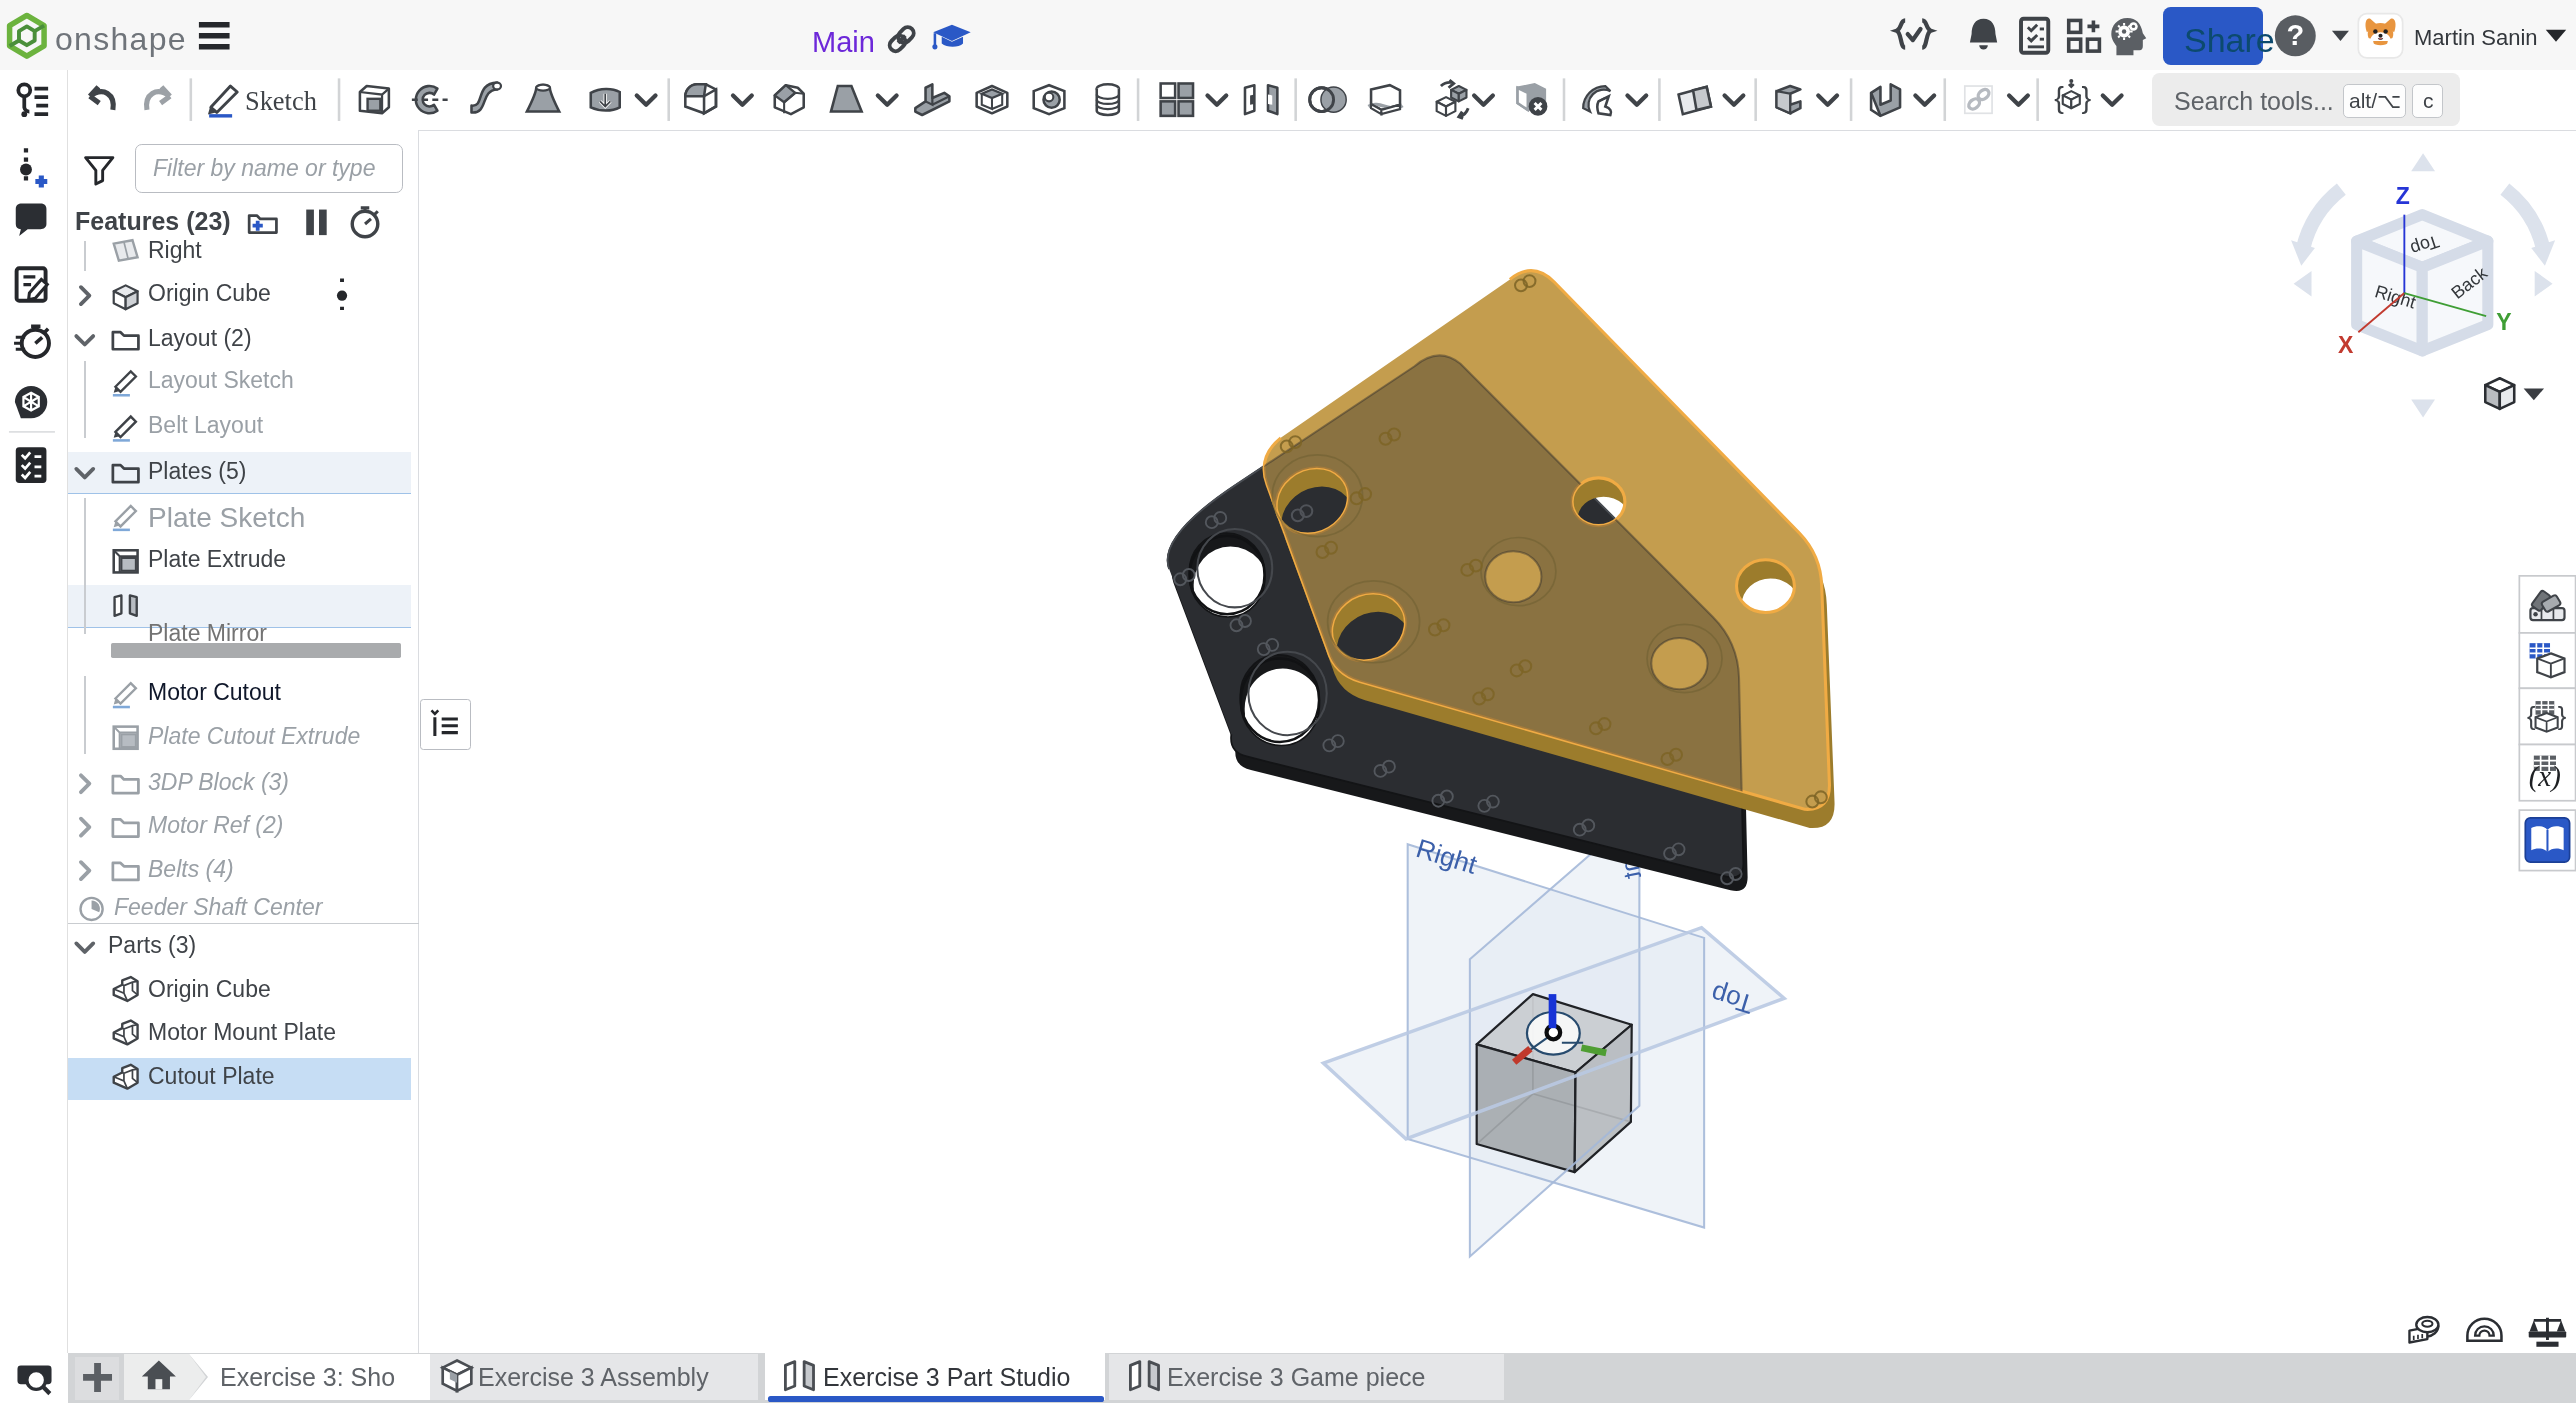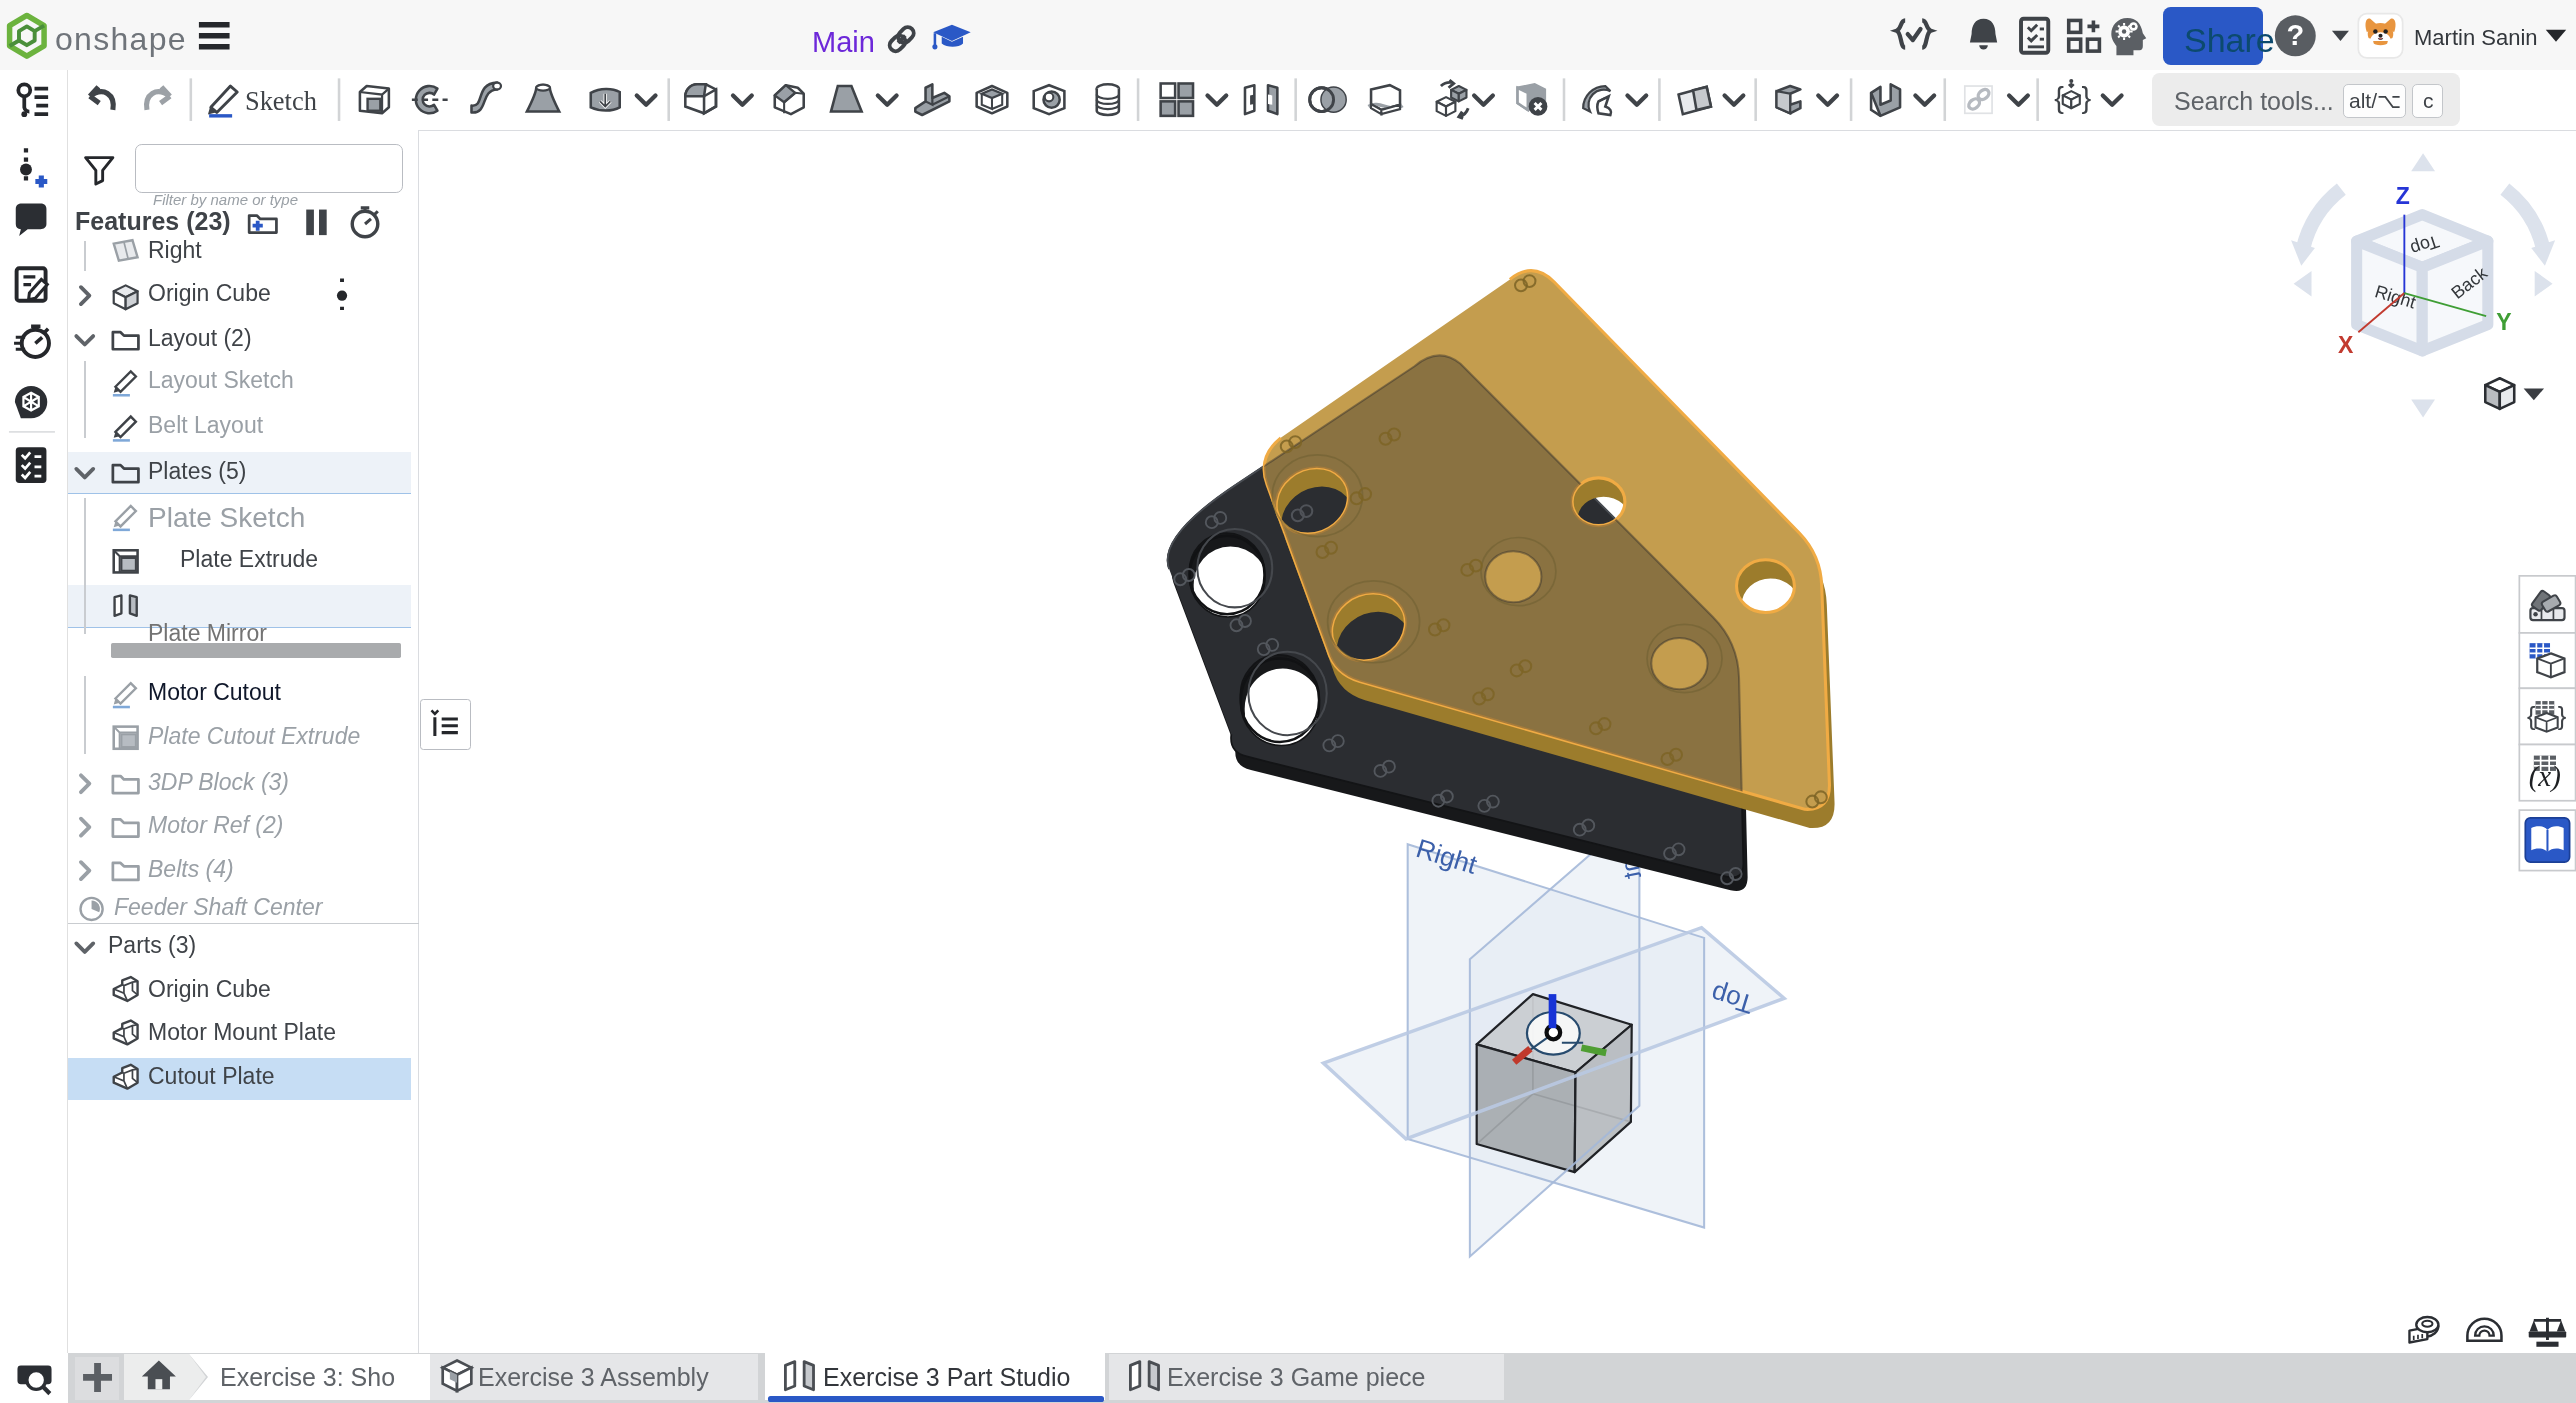--- a/index.html
+++ b/index.html
@@ -24,35 +24,35 @@
 <div class="abs" style="left:2163px;top:6.8px;width:100px;height:58px;background:#2a58c6;border-radius:7.7px;"></div>
 <div class="txt" style="left:2184px;top:20.5px;font-size:34px;color:#0c4a6e;">Share</div>
 <div class="abs" style="left:2152px;top:73px;width:308px;height:53px;background:#ececec;border-radius:7.7px;"></div>
 <div class="txt" style="left:2174px;top:87px;font-size:25px;color:#5f6368;">Search tools...</div>
 <div class="abs" style="left:2343px;top:84px;width:63px;height:34px;background:#fdfdfd;border:1.7px solid #c3c6ca;border-radius:5.1px;"></div>
 <div class="txt" style="left:2349px;top:89px;font-size:21px;color:#3f4348;">alt/⌥</div>
 <div class="abs" style="left:2412px;top:84px;width:31px;height:34px;background:#fdfdfd;border:1.7px solid #c3c6ca;border-radius:5.1px;"></div>
 <div class="txt" style="left:2423px;top:89px;font-size:21px;color:#3f4348;">c</div>
 <div class="txt" style="left:245px;top:86px;font-size:26.4px;color:#3f4348;font-family:Liberation Serif, serif;">Sketch</div>
 <div class="abs" style="left:135px;top:144px;width:268px;height:49px;background:#fff;border:1.7px solid #b9bcc2;border-radius:6.8px;"></div>
-<div class="txt" style="left:153px;top:155px;font-size:15px;color:#9aa0a6;font-style:italic;margin-top:36px;">Filter by name or type</div>
+<div class="txt" style="left:153px;top:155px;font-size:23px;color:#9aa0a6;font-style:italic;">Filter by name or type</div>
 <div class="txt" style="left:75px;top:207px;font-size:25px;color:#3f4348;font-weight:bold;">Features (23)</div>
 <div class="abs" style="left:68px;top:452px;width:343px;height:42px;background:#edf2f8;border-bottom:1.7px solid #9fc2e8;"></div>
 <div class="abs" style="left:68px;top:585px;width:343px;height:43px;background:#edf2f8;border-bottom:1.7px solid #9fc2e8;"></div>
 <div class="abs" style="left:68px;top:1058px;width:343px;height:42px;background:#c6ddf4;"></div>
 <div class="abs" style="left:111px;top:643px;width:290px;height:14.5px;background:#a9abad;border-radius:1.7px;"></div>
 <div class="abs" style="left:68px;top:923px;width:351px;height:0.9px;background:#c9ccd0;"></div>
 <div class="txt" style="left:148px;top:237px;font-size:23px;color:#3f4348;">Right</div>
 <div class="txt" style="left:148px;top:280px;font-size:23px;color:#3f4348;">Origin Cube</div>
 <div class="txt" style="left:148px;top:325px;font-size:23px;color:#3f4348;">Layout (2)</div>
 <div class="txt" style="left:148px;top:367px;font-size:23px;color:#9aa0a6;">Layout Sketch</div>
 <div class="txt" style="left:148px;top:412px;font-size:23px;color:#9aa0a6;">Belt Layout</div>
 <div class="txt" style="left:148px;top:458px;font-size:23px;color:#3f4348;">Plates (5)</div>
 <div class="txt" style="left:148px;top:502px;font-size:28px;color:#9aa0a6;">Plate Sketch</div>
-<div class="txt" style="left:148px;top:546px;font-size:23px;color:#3f4348;margin-left:32px;">Plate Extrude</div>
+<div class="txt" style="left:148px;top:546px;font-size:23px;color:#3f4348;">Plate Extrude</div>
 <div class="txt" style="left:148px;top:620px;font-size:23px;color:#737373;">Plate Mirror</div>
 <div class="txt" style="left:148px;top:679px;font-size:23px;color:#0f172a;">Motor Cutout</div>
 <div class="txt" style="left:148px;top:723px;font-size:23px;color:#9aa0a6;font-style:italic;">Plate Cutout Extrude</div>
 <div class="txt" style="left:148px;top:769px;font-size:23px;color:#9aa0a6;font-style:italic;">3DP Block (3)</div>
 <div class="txt" style="left:148px;top:812px;font-size:23px;color:#9aa0a6;font-style:italic;">Motor Ref (2)</div>
 <div class="txt" style="left:148px;top:856px;font-size:23px;color:#9aa0a6;font-style:italic;">Belts (4)</div>
 <div class="txt" style="left:114px;top:894px;font-size:23px;color:#9aa0a6;font-style:italic;">Feeder Shaft Center</div>
 <div class="txt" style="left:108px;top:932px;font-size:23px;color:#3f4348;">Parts (3)</div>
 <div class="txt" style="left:148px;top:976px;font-size:23px;color:#3f4348;">Origin Cube</div>
 <div class="txt" style="left:148px;top:1019px;font-size:23px;color:#3f4348;">Motor Mount Plate</div>

